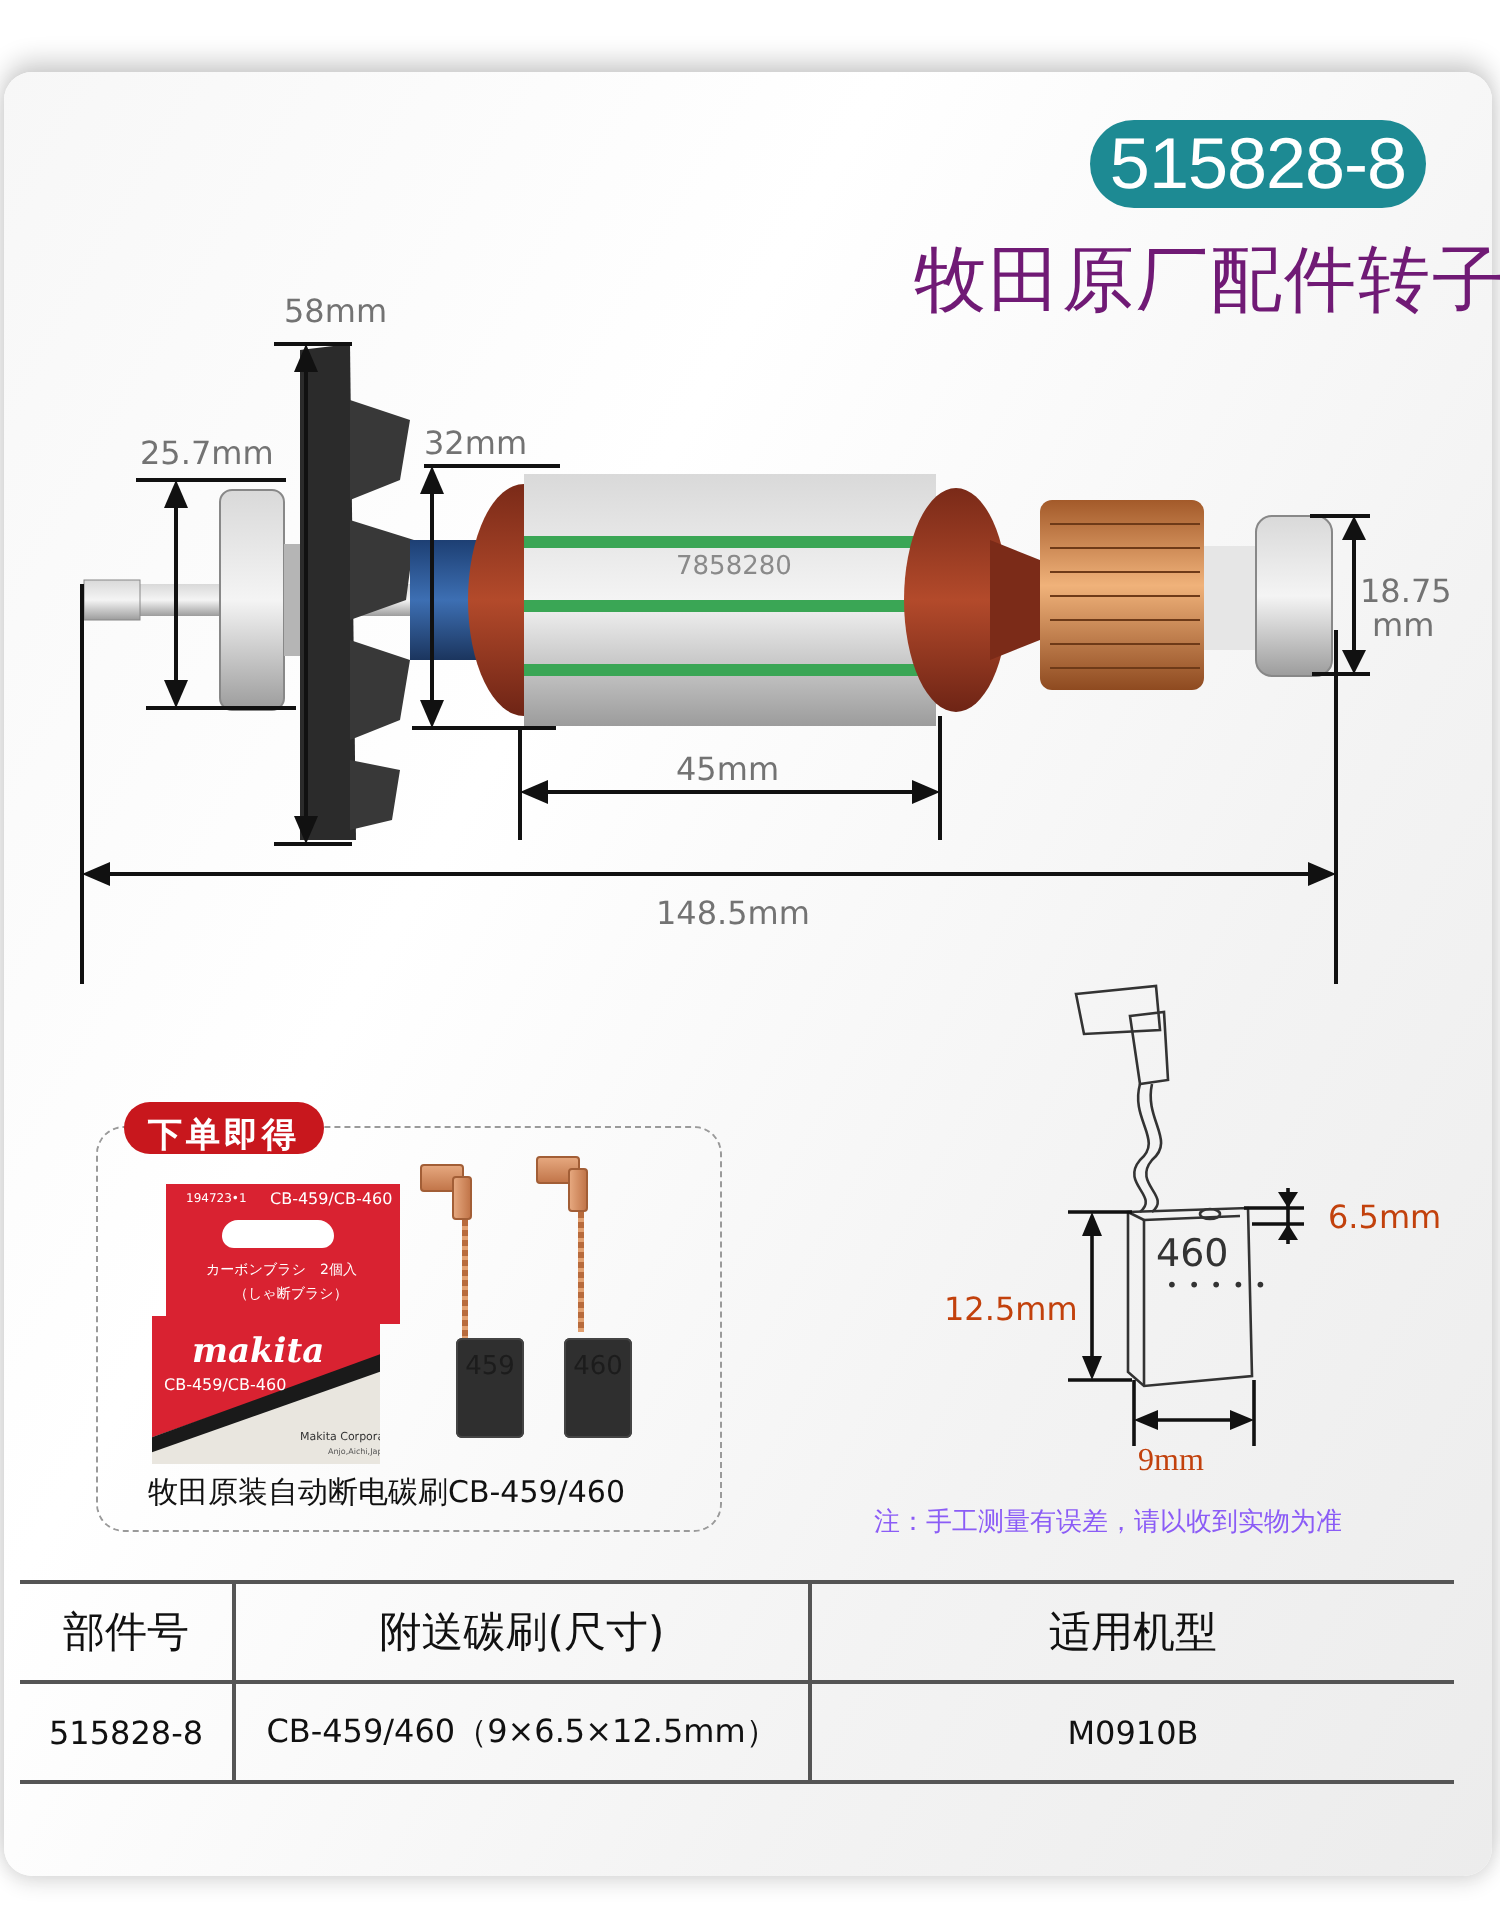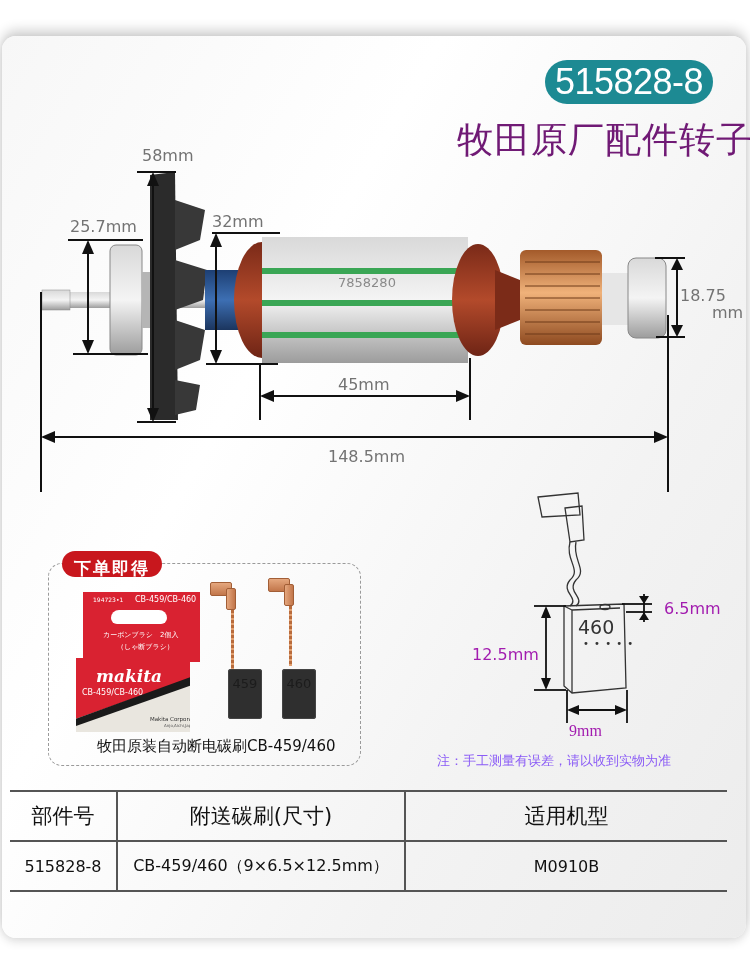--- a/index.html
+++ b/index.html
@@ -32,21 +32,21 @@
   .bonus {
     position: absolute; left: 48px; top: 563px; width: 313px; height: 203px;
     border: 1.5px dashed #9a9a9a; border-radius: 14px;
   }
   .bonus-tag {
     position: absolute; left: 62px; top: 551px; height: 26px; padding: 4px 12px;
     background: #c8171d; color: #fff; border-radius: 13px;
     font-size: 17px; font-weight: bold; line-height: 26px; letter-spacing: 2px;
   }
   .bonus-caption {
-    position: absolute; left: 74px; top: 737px; font-size: 15px; color: #111; white-space: nowrap; margin-left: 23px;
+    position: absolute; left: 74px; top: 737px; font-size: 15px; color: #111; white-space: nowrap;
   }
 
   .box-top {
     position: absolute; left: 83px; top: 592px; width: 117px; height: 70px; background: #d92231;
   }
   .box-top .hole {
     position: absolute; left: 28px; top: 18px; width: 56px; height: 14px; background: #fff; border-radius: 8px 8px 6px 6px;
   }
   .box-top .code { position: absolute; left: 10px; top: 4px; font-size: 6px; color: #fff; white-space: nowrap; }
   .box-top .model { position: absolute; left: 52px; top: 3px; font-size: 8px; color: #fff; white-space: nowrap; }
@@ -81,21 +81,21 @@
   }
   .brush-photo .wire { position: absolute; width: 3px; height: 60px; background: repeating-linear-gradient(#b86b3c 0 3px, #e2a070 3px 5px); }
   .brush-photo .block {
     position: absolute; width: 34px; height: 50px; background: #2f2f2f; border-radius: 3px;
     color: #1c1c1c; font-size: 13px; display: flex; justify-content: center; padding-top: 7px;
     box-shadow: inset 0 0 0 1px #444;
   }
 
   .note { position: absolute; left: 437px; top: 752px; font-size: 13px; color: #8b5cf6; white-space: nowrap; }
 
-  .sketch-label { position: absolute; font-size: 16px; color: #a21caf; white-space: nowrap; }
+  .sketch-label { position: absolute; font-size: 16px; color: #c2410c; white-space: nowrap; }
 
   table.spec {
     position: absolute; left: 10px; top: 790px; width: 717px;
     border-collapse: collapse;
   }
   table.spec td, table.spec th { border-top: 2px solid #555; border-bottom: 2px solid #555; }
   table.spec th { height: 50px; font-weight: normal; font-size: 21px; color: #111; }
   table.spec td { height: 50px; font-size: 16px; color: #111; text-align: center; }
   table.spec .c1 { width: 107px; border-right: 2px solid #555; }
   table.spec .c2 { width: 288px; border-right: 2px solid #555; }
@@ -211,21 +211,21 @@
   </g>
 </svg>
 
 <div class="dim" style="left:142px; top:146px;">58mm</div>
 <div class="dim" style="left:70px; top:217px;">25.7mm</div>
 <div class="dim" style="left:212px; top:212px;">32mm</div>
 <div class="dim" style="left:338px; top:375px;">45mm</div>
 <div class="dim" style="left:328px; top:447px;">148.5mm</div>
 <div class="dim" style="left:680px; top:287px; line-height:17px;">
   <div>18.75</div>
-  <div style="padding-left:6px;margin-left:26px;">mm</div>
+  <div style="padding-left:6px;">mm</div>
 </div>
 
 <div class="bonus"></div>
 <div class="bonus-tag">下单即得</div>
 
 <div class="box-top">
   <span class="code">194723•1</span>
   <span class="model">CB-459/CB-460</span>
   <div class="hole"></div>
   <span class="jp1">カーボンブラシ　2個入</span>

